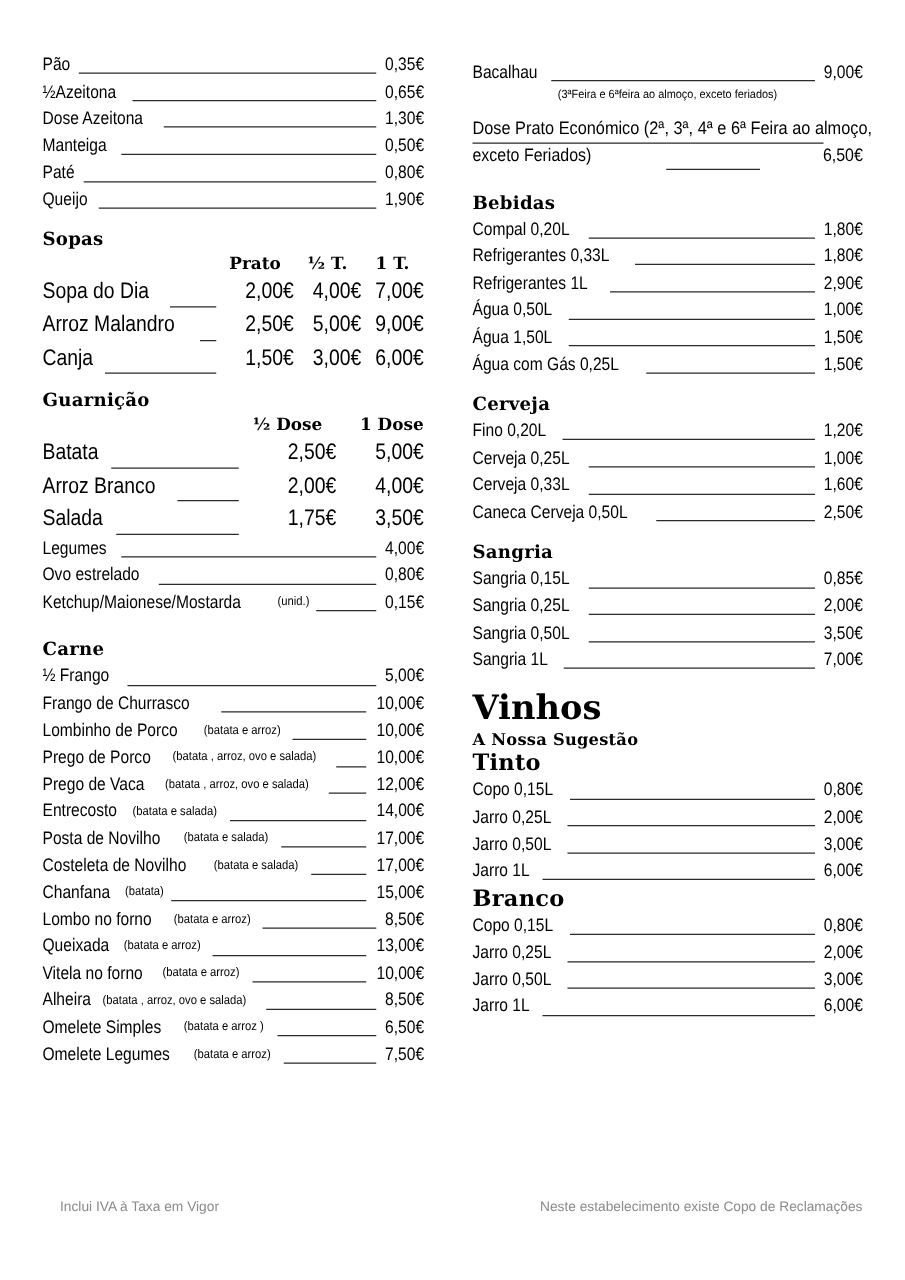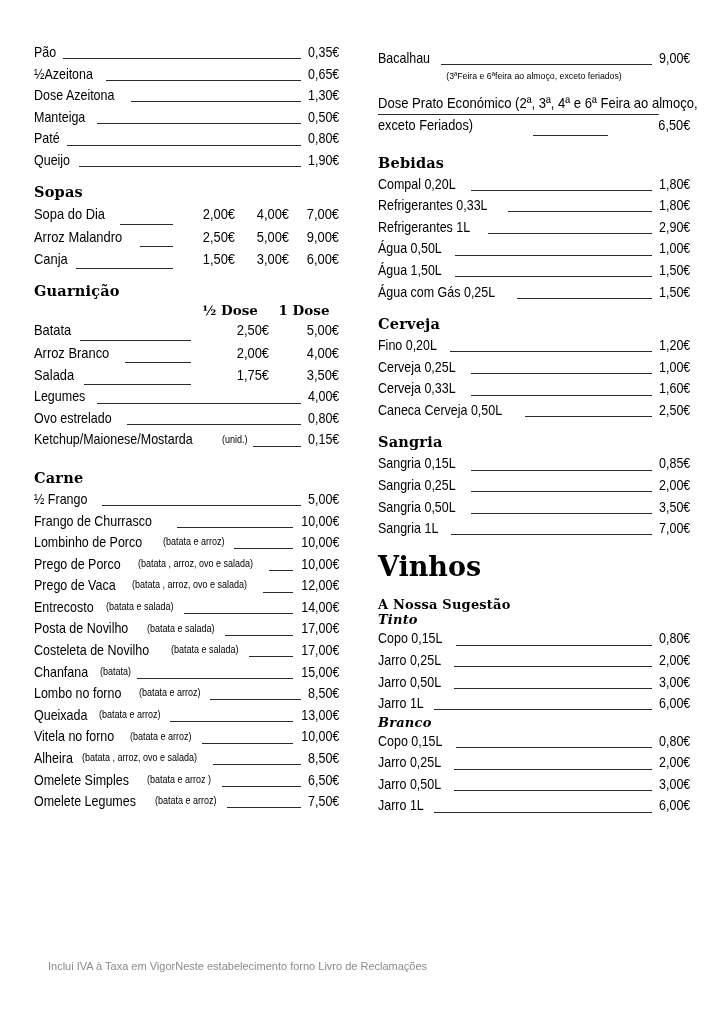--- a/index.html
+++ b/index.html
@@ -67,31 +67,30 @@
     font-family: "DejaVu Serif", serif;
     font-weight: bold;
     font-size: 14.5px;
     color: #000;
     margin: 0 0 3px 0;
     letter-spacing: 0.2px;
   }
   .section-head.big {
     font-size: 27px;
     letter-spacing: 0px;
-    margin-bottom: 16px;
+    margin-bottom: 4px;
     line-height: 1.1;
   }
   .section-head.sub {
     font-size: 13px;
     margin: 0;
   }
   .section-head.sub2 {
-    font-size: 13px;
+    font-size: 18px;
     margin: 0 0 1px 0;
-    font-style: italic;
   }
   .spacer-sm { height: 12px; }
   .spacer-md { height: 18px; }
   .spacer-xs { height: 6px; }
 
   
   .item {
     display: flex;
     align-items: center;
     font-family: "Liberation Sans Narrow", "Liberation Sans", sans-serif;
@@ -126,21 +125,21 @@
     font-size: 14.5px;
     transform: scaleX(0.86);
     transform-origin: right bottom;
   }
 
   
   .trow {
     display: flex;
     align-items: flex-end;
     font-family: "Liberation Sans Narrow", "Liberation Sans", sans-serif;
-    font-size: 15px;
+    font-size: 18px;
     line-height: 1.42;
     white-space: nowrap;
     margin-bottom: 1px;
   }
   .trow .nm {
     flex: 0 0 auto;
     padding-right: 3px;
     transform: scaleX(0.86);
     transform-origin: left bottom;
   }
@@ -167,21 +166,21 @@
     font-weight: bold;
     font-size: 13.5px;
     margin-bottom: 1px;
     white-space: nowrap;
   }
   .thead .h { text-align: center; }
   .thead .h1 { width: 62px; }
   .thead .h2 { width: 54px; }
   .thead .h3 { width: 50px; }
   .thead .hd1 { width: 78px; text-align: center; }
-  .thead .hd2 { width: 70px; text-align: center; }
+  .thead .hd2 { width: 70px; text-align: right; }
 
   
   .grow .g1 { width: 78px; }
   .grow .g2 { width: 70px; }
 
   
   .note {
     font-family: "Liberation Sans Narrow", "Liberation Sans", sans-serif;
     font-size: 9.5px;
     text-align: center;
@@ -212,21 +211,21 @@
   .wrapitem .l2 .lead { flex: 1 1 auto; border-bottom: 1px solid #2a2a2a; height: 13px; }
   .wrapitem .l2 .pr { padding-left: 2px; transform: scaleX(0.88); transform-origin: right bottom; }
 
   
   .footer {
     position: absolute;
     left: 48px;
     right: 34px;
     bottom: 52px;
     display: flex;
-    justify-content: flex-start;
+    justify-content: space-between;
     font-family: "Liberation Sans", sans-serif;
     font-size: 11px;
     color: #8a8a8a;
   }
 </style>
 </head>
 <body>
 
 <div class="page">
 
@@ -264,20 +263,25 @@
         <div class="item">
             <span class="nm">Queijo</span>
             <span class="lead"></span>
             <span class="pr">1,90€</span>
           </div>
       </div>
 
       <div class="spacer-sm"></div>
 
       <div class="section-head">Sopas</div>
+      <div class="thead">
+        <span class="h h1">Prato</span>
+        <span class="h h2">½ T.</span>
+        <span class="h h3">1 T.</span>
+      </div>
       <div>
         <div class="trow">
             <span class="nm">Sopa do Dia</span>
             <span class="lead"></span>
             <span class="c c1">2,00€</span>
             <span class="c c2">4,00€</span>
             <span class="c c3">7,00€</span>
           </div>
         <div class="trow">
             <span class="nm">Arroz Malandro</span>
@@ -595,16 +599,16 @@
             <span class="lead"></span>
             <span class="pr">6,00€</span>
           </div>
       </div>
 
     </div>
   </div>
 
   <div class="footer">
     <span>Inclui IVA à Taxa em Vigor</span>
-    <span>Neste estabelecimento forno Livro de Reclamações</span>
+    <span>Neste estabelecimento existe Copo de Reclamações</span>
   </div>
 
 </div>
 
 </body></html>

